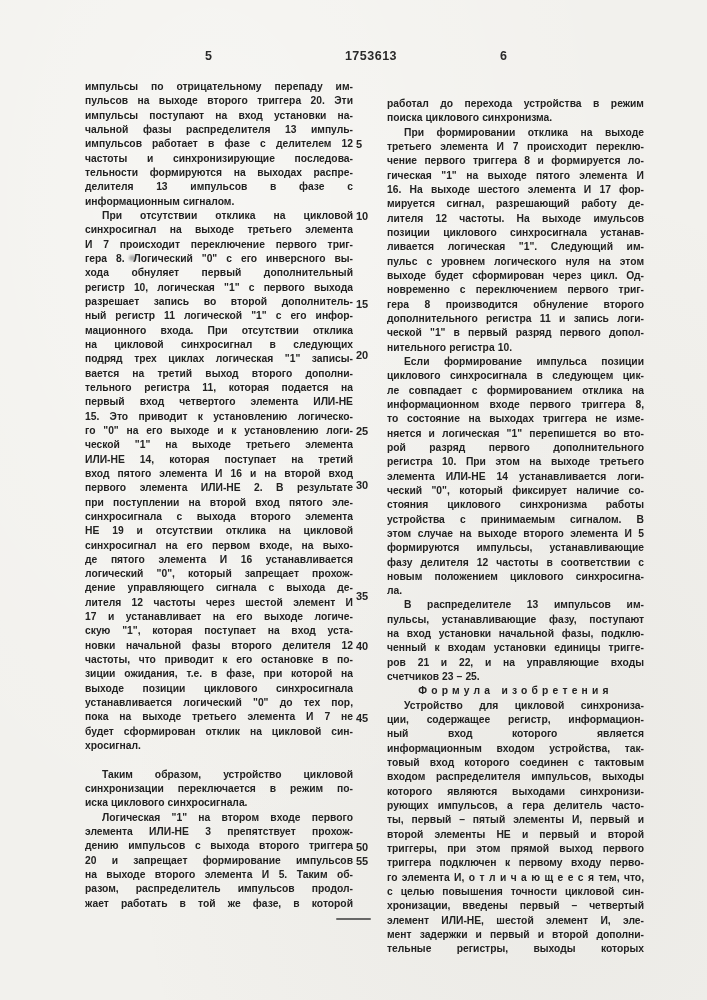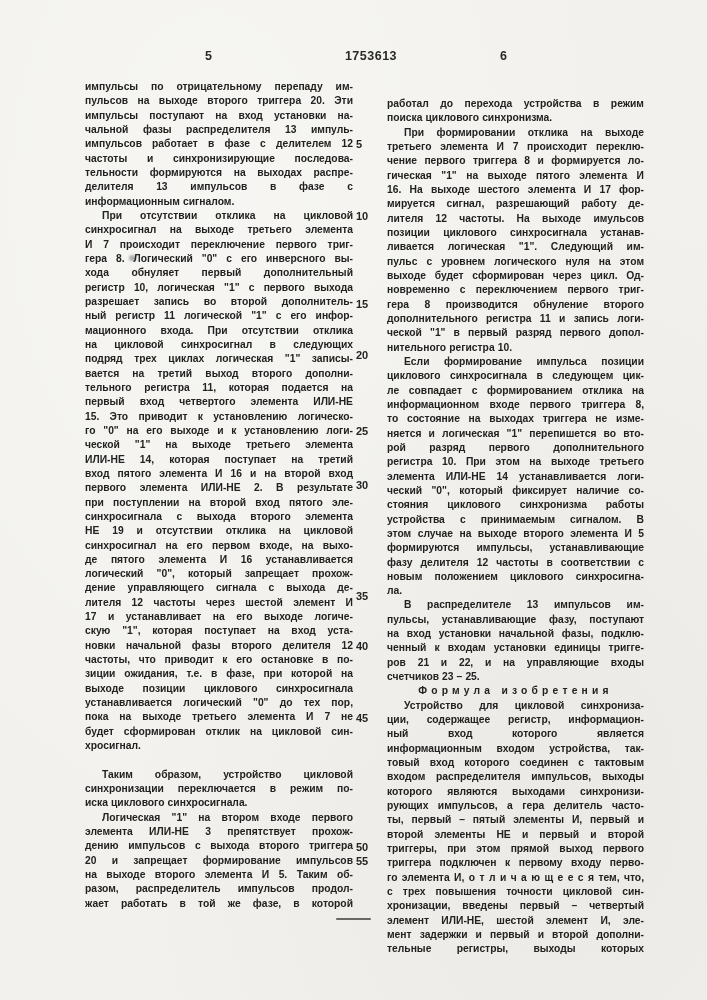--- a/index.html
+++ b/index.html
@@ -197,21 +197,21 @@
       <div class="line j">информационным входом устройства, так-</div>
       <div class="line j">товый вход которого соединен с тактовым</div>
       <div class="line j">входом распределителя импульсов, выходы</div>
       <div class="line j">которого являются выходами синхронизи-</div>
       <div class="line j">рующих импульсов, а гера делитель часто-</div>
       <div class="line j">ты, первый – пятый элементы И, первый и</div>
       <div class="line j">второй элементы НЕ и первый и второй</div>
       <div class="line j">триггеры, при этом прямой выход первого</div>
       <div class="line j">триггера подключен к первому входу перво-</div>
       <div class="line j">го элемента И, о т л и ч а ю щ е е с я тем, что,</div>
-      <div class="line j">с трех повышения точности цикловой син-</div>
+      <div class="line j">с целью повышения точности цикловой син-</div>
       <div class="line j">хронизации, введены первый – четвертый</div>
       <div class="line j">элемент ИЛИ-НЕ, шестой элемент И, эле-</div>
       <div class="line j">мент задержки и первый и второй дополни-</div>
       <div class="line j">тельные регистры, выходы которых</div>
     </div>
 
   <div class="artifact-underline"></div>
   <div class="artifact-dot"></div>
 
 </div>

